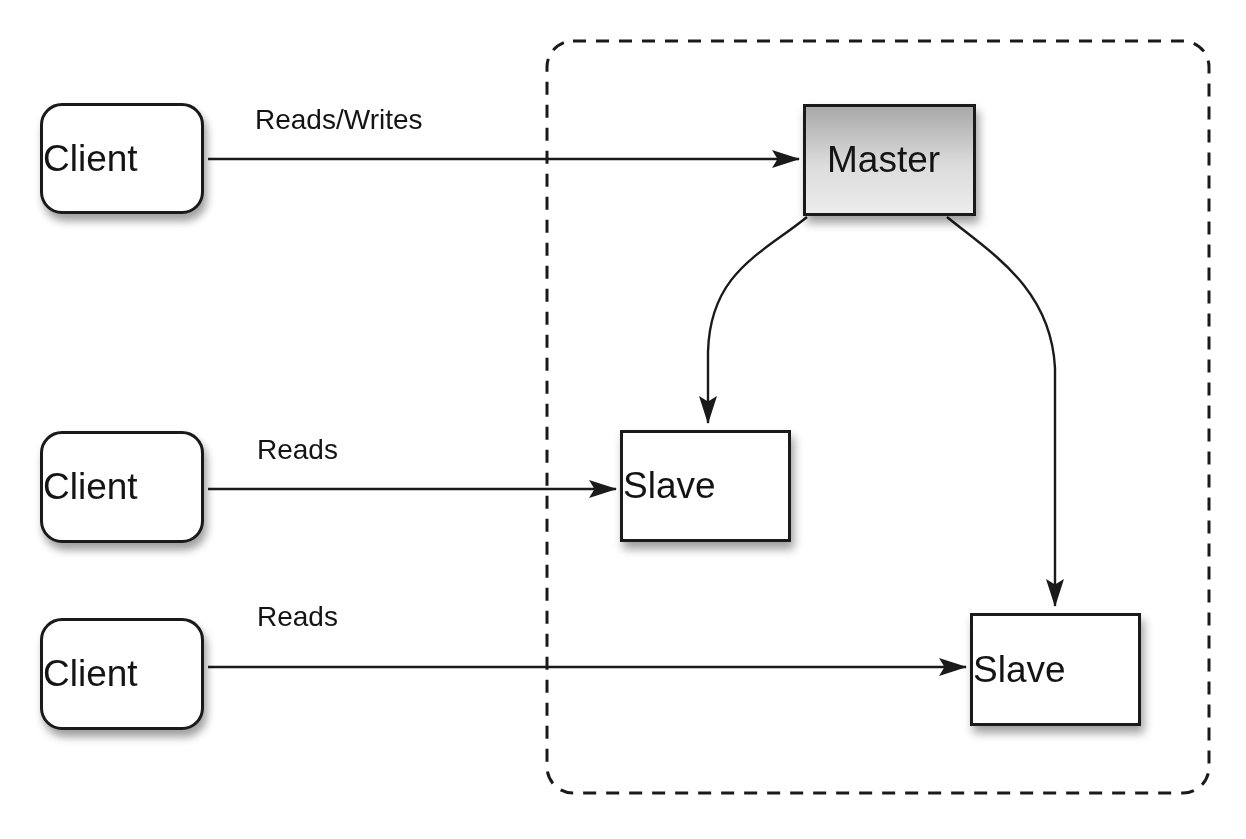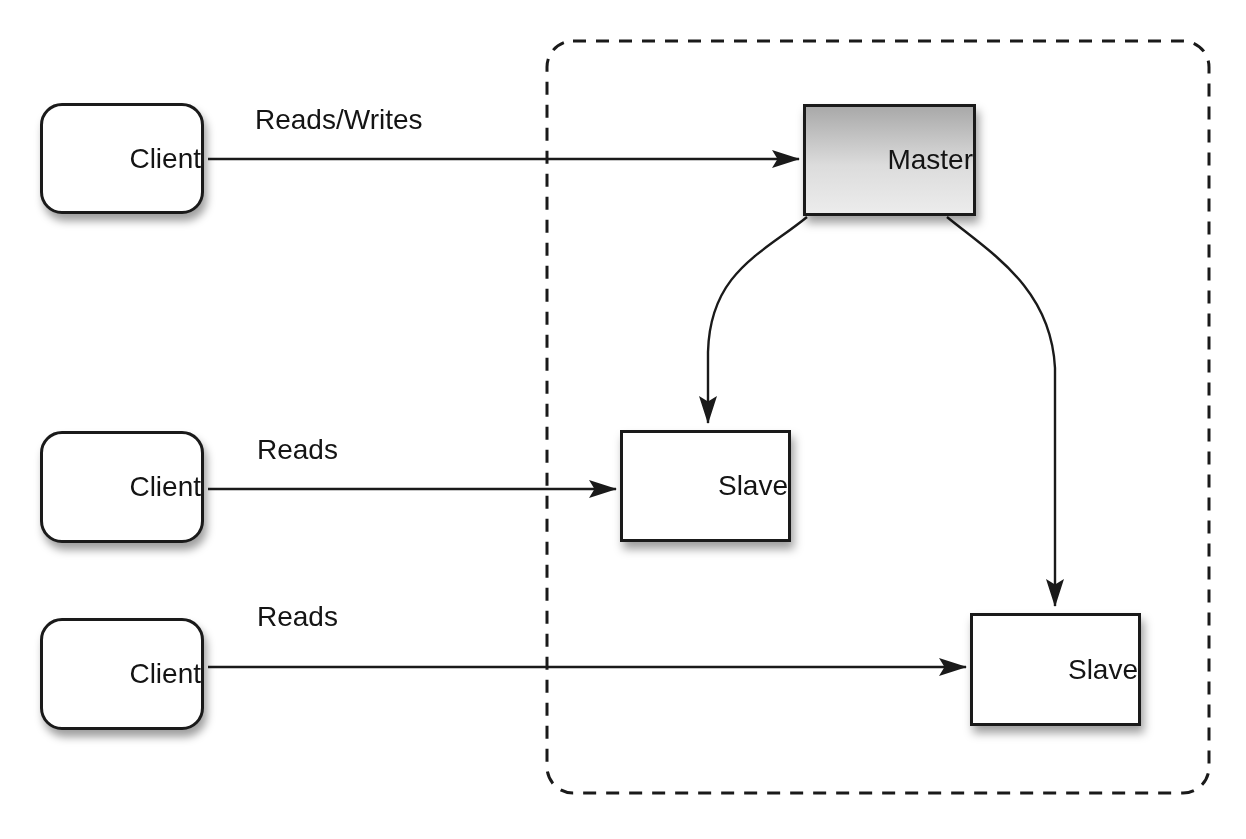--- a/index.html
+++ b/index.html
@@ -21,35 +21,35 @@
     width: 1246px;
     height: 839px;
   }
   .node {
     position: absolute;
     box-sizing: border-box;
     border: 3px solid #1a1a1a;
     background: #ffffff;
     display: flex;
     align-items: center;
-    justify-content: flex-end;
-    font-size: 28px;
+    justify-content: flex-start;
+    font-size: 37px;
     color: #141414;
     box-shadow: 3px 7px 9px rgba(0, 0, 0, 0.38);
   }
   .node.rounded {
     border-radius: 22px;
   }
   .node.gradient {
     background: linear-gradient(180deg, #a9a9a9 0%, #dcdcdc 55%, #ececec 100%);
   }
   .client-1 { left: 40px;  top: 103px; width: 164px; height: 111px; }
   .client-2 { left: 40px;  top: 431px; width: 164px; height: 112px; }
   .client-3 { left: 40px;  top: 618px; width: 164px; height: 112px; }
-  .master   { left: 803px; top: 104px; width: 173px; height: 112px; }
+  .master   { left: 803px; top: 104px; width: 173px; height: 112px; padding-left: 21px; }
   .slave-1  { left: 620px; top: 430px; width: 171px; height: 112px; }
   .slave-2  { left: 970px; top: 613px; width: 171px; height: 113px; }
 
   .edge-label {
     position: absolute;
     font-size: 28px;
     line-height: 1.15;
     color: #141414;
     white-space: nowrap;
   }

